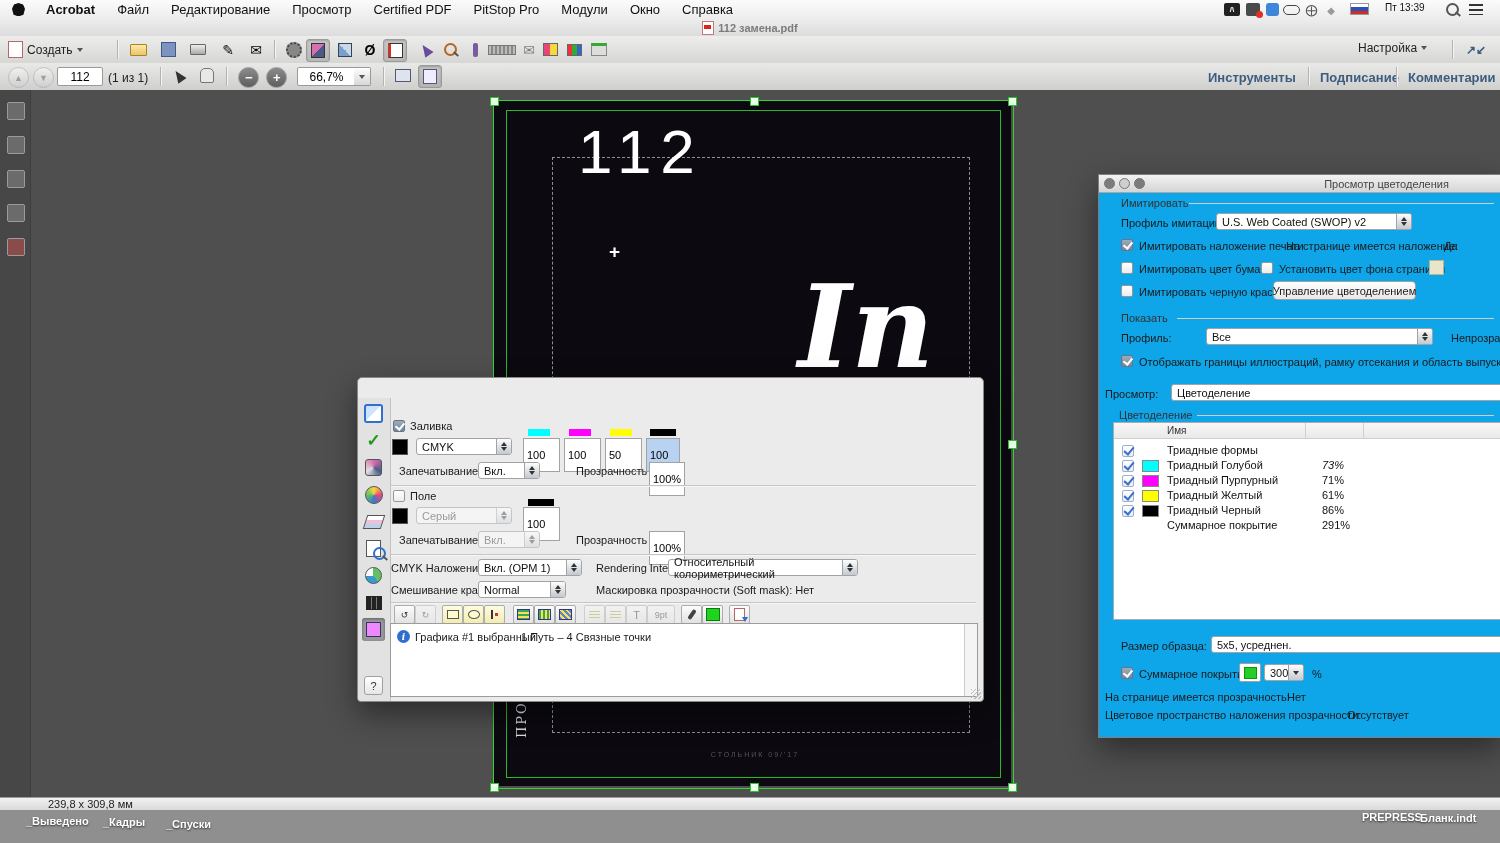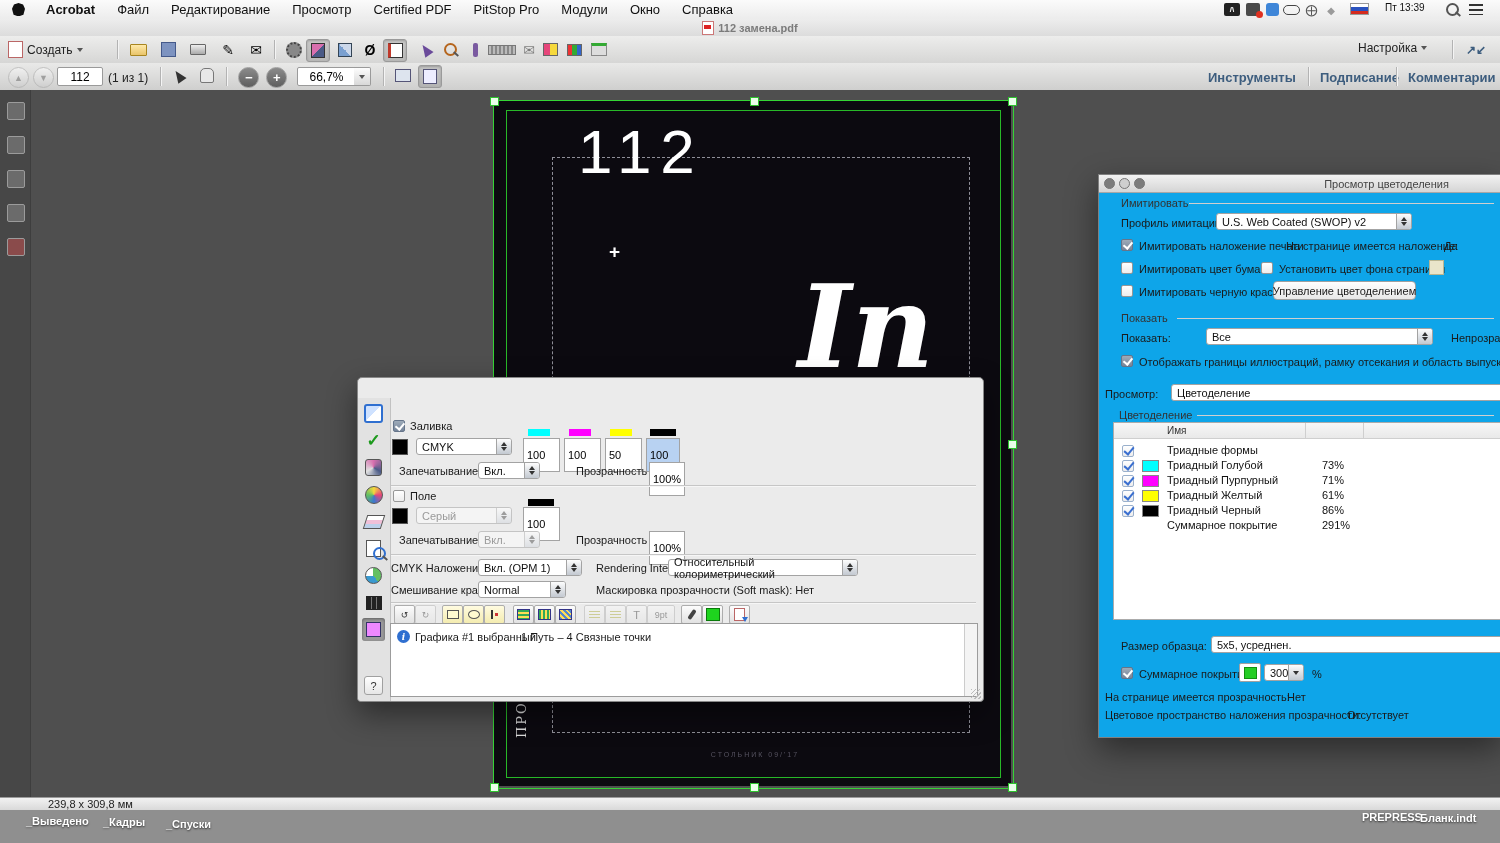--- a/index.html
+++ b/index.html
@@ -524,21 +524,21 @@
     <span class="abs t" style="left:180px;top:88px;">Установить цвет фона страницы</span>
     <i class="swbox" style="left:330px;top:85px;width:15px;height:15px;background:#e9e5ca;border:1px solid #b9b590;"></i>
 
     <div class="cb" style="left:22px;top:110px;"></div>
     <span class="abs t" style="left:40px;top:111px;">Имитировать черную краску</span>
     <div class="abs t" style="left:174px;top:106px;width:141px;height:17px;border:1px solid #a0a0a0;border-radius:4px;
          background:linear-gradient(#fff,#e8e8e8);display:flex;align-items:center;justify-content:center;">Управление цветоделением</div>
 
     <span class="abs sec" style="left:22px;top:137px;">Показать</span>
     <i class="secline" style="left:78px;top:143px;width:317px;"></i>
-    <span class="abs t" style="left:22px;top:157px;">Показать:</span>
+    <span class="abs t" style="left:22px;top:157px;">Профиль:</span>
     <div class="dd" style="left:107px;top:153px;width:227px;">
       <span>Все</span>
       <span class="stp">
           <i class="tri-u"></i>
           <i class="tri-d"></i>
         </span>
     </div>
     <span class="abs t" style="left:352px;top:157px;">Непрозрач</span>
 
     <div class="cb on" style="left:22px;top:180px;"></div>
@@ -560,21 +560,21 @@
       </div>
       <div class="srow" style="top:21px;">
         <i class="cb bluechk" style="left:8px;top:1px;"></i>
         <span class="abs" style="left:53px;">Триадные формы</span>
         <span class="abs" style="left:208px;"></span>
       </div>
       <div class="srow" style="top:36px;">
         <i class="cb bluechk" style="left:8px;top:1px;"></i>
         <i class="sw" style="background:#00ffff;"></i>
         <span class="abs" style="left:53px;">Триадный Голубой</span>
-        <span class="abs" style="left:208px;">73%</span>
+        <span class="abs" style="left:208px;font-style:italic;">73%</span>
       </div>
       <div class="srow" style="top:51px;">
         <i class="cb bluechk" style="left:8px;top:1px;"></i>
         <i class="sw" style="background:#ff00ff;"></i>
         <span class="abs" style="left:53px;">Триадный Пурпурный</span>
         <span class="abs" style="left:208px;">71%</span>
       </div>
       <div class="srow" style="top:66px;">
         <i class="cb bluechk" style="left:8px;top:1px;"></i>
         <i class="sw" style="background:#ffff00;"></i>

